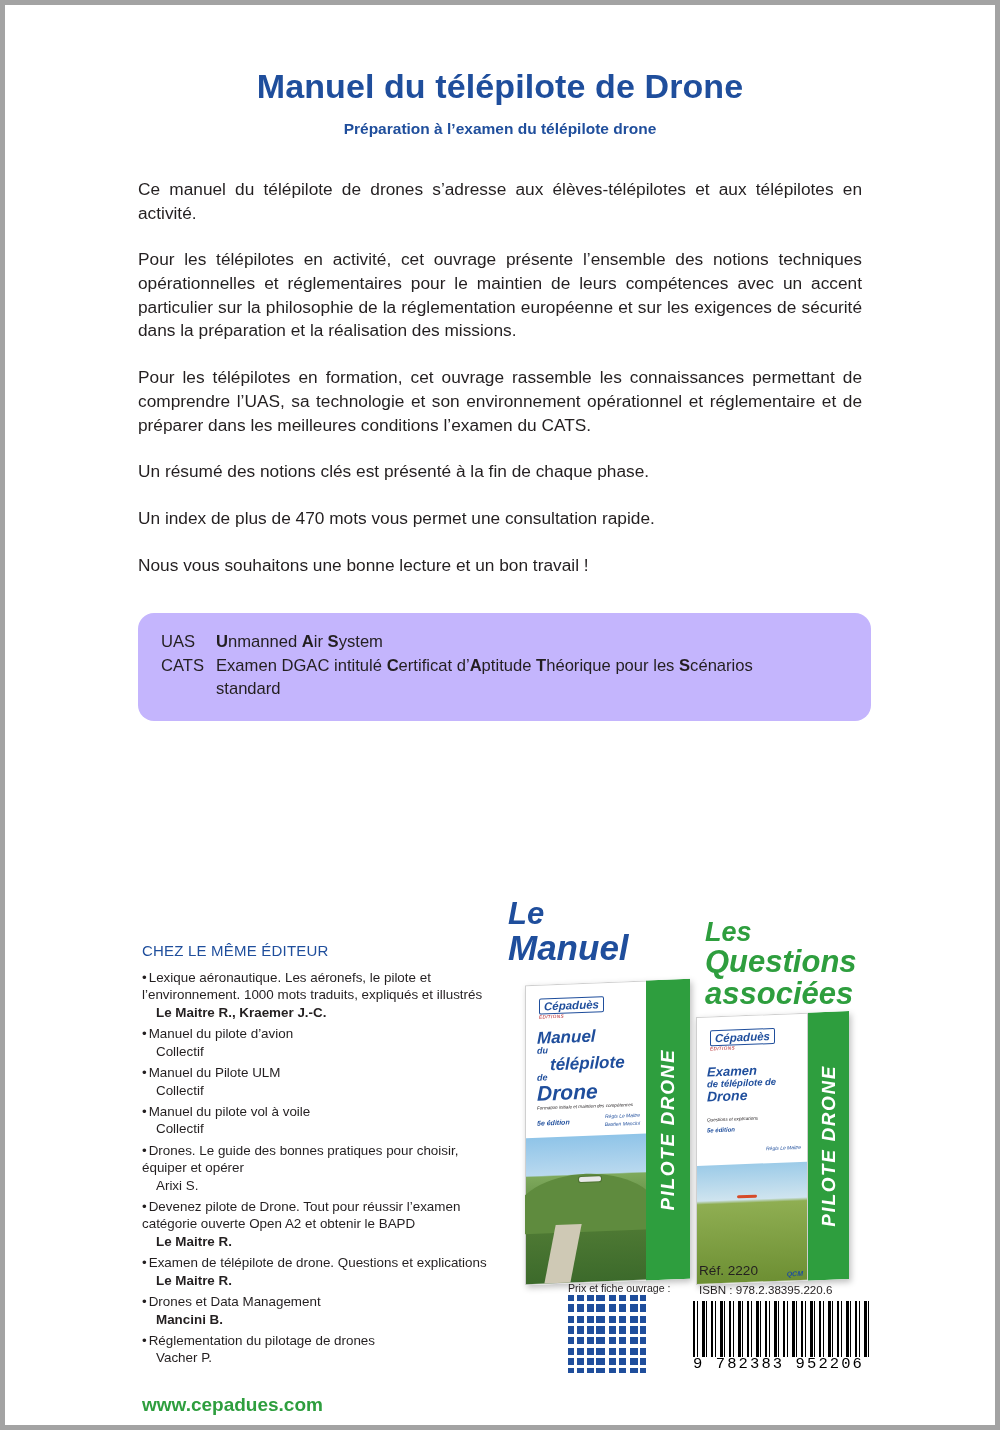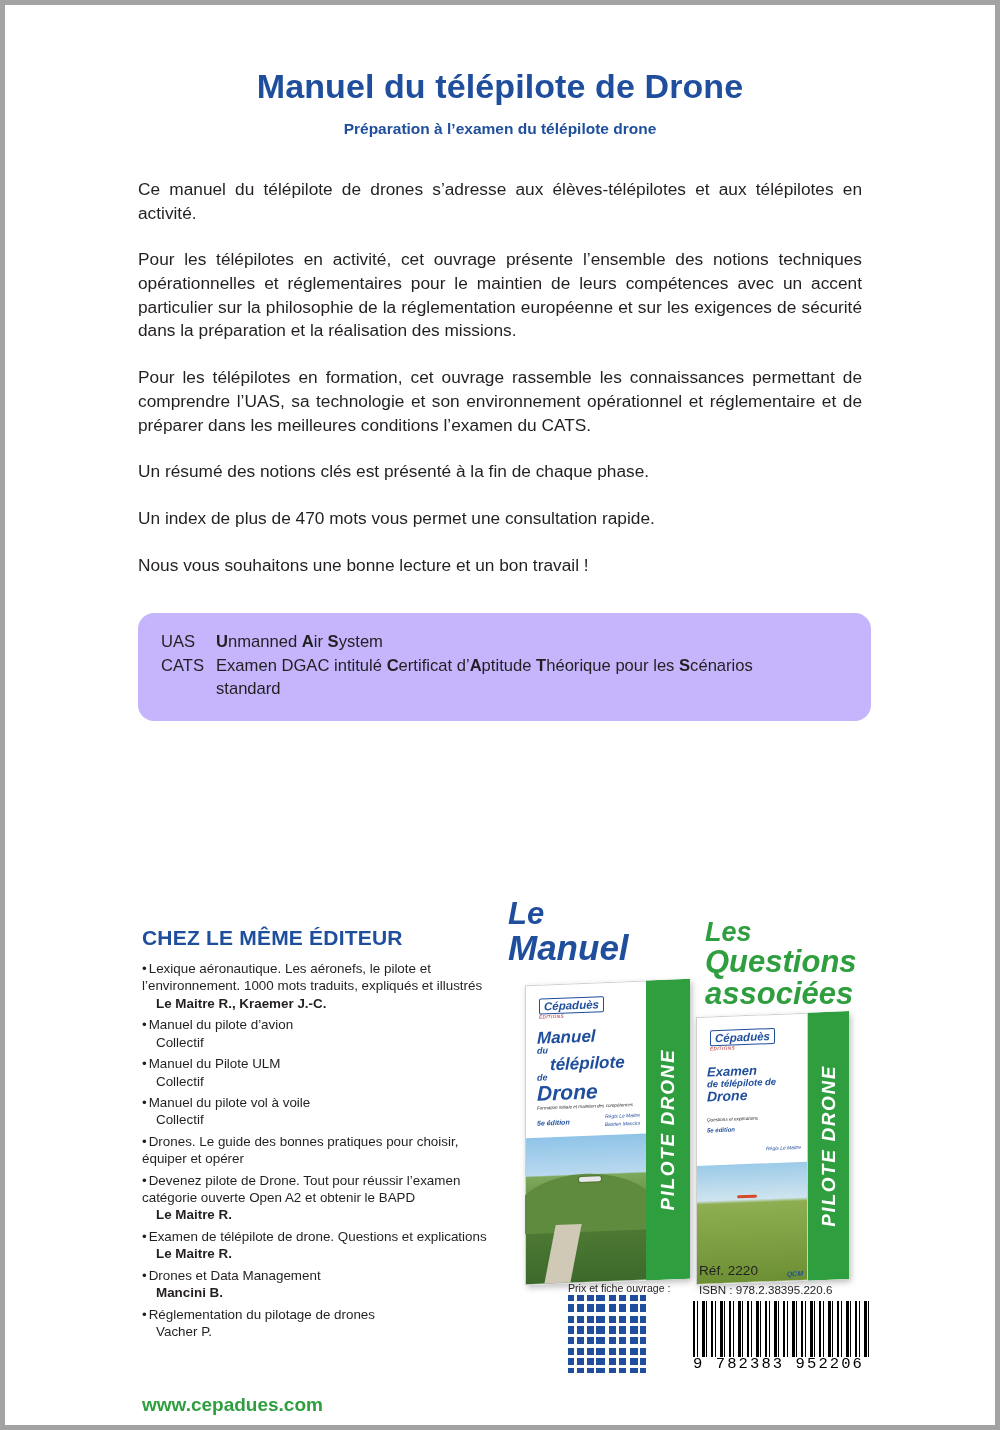--- a/index.html
+++ b/index.html
@@ -85,24 +85,24 @@
   .cap { font-weight: bold; }
 
   
   .editor {
     position: absolute;
     left: 137px;
     top: 921px;
     width: 355px;
   }
   .editor h3 {
-    margin: 0 0 10px 0;
-    font-size: 21px;
-    color: #1f4e9c;
-    font-weight: bold;
+    margin: 16px 0 10px 0;
+    font-size: 15px;
+    color: #1f4e9c;
+    font-weight: normal;
     letter-spacing: 0.2px;
   }
   .editor ul {
     list-style: none;
     margin: 0;
     padding: 0;
   }
   .editor li {
     font-size: 13.4px;
     color: #231f20;
@@ -470,21 +470,21 @@
       </div>
     </div>
 
     <div class="editor">
       <h3>CHEZ LE MÊME ÉDITEUR</h3>
       <ul>
         <li><span class="bullet">•</span><span>Lexique aéronautique. Les aéronefs, le pilote et l’environnement. 1000 mots traduits, expliqués et illustrés</span><span class="author">Le Maitre R., Kraemer J.-C.</span></li>
         <li><span class="bullet">•</span><span>Manuel du pilote d’avion</span><span class="author reg">Collectif</span></li>
         <li><span class="bullet">•</span><span>Manuel du Pilote ULM</span><span class="author reg">Collectif</span></li>
         <li><span class="bullet">•</span><span>Manuel du pilote vol à voile</span><span class="author reg">Collectif</span></li>
-        <li><span class="bullet">•</span><span>Drones. Le guide des bonnes pratiques pour choisir, équiper et opérer</span></li>
+        <li><span class="bullet">•</span><span>Drones. Le guide des bonnes pratiques pour choisir, équiper et opérer</span><span class="author reg">Arixi S.</span></li>
         <li><span class="bullet">•</span><span>Devenez pilote de Drone. Tout pour réussir l’examen catégorie ouverte Open A2 et obtenir le BAPD</span><span class="author">Le Maitre R.</span></li>
         <li><span class="bullet">•</span><span>Examen de télépilote de drone. Questions et explications</span><span class="author">Le Maitre R.</span></li>
         <li><span class="bullet">•</span><span>Drones et Data Management</span><span class="author">Mancini B.</span></li>
         <li><span class="bullet">•</span><span>Réglementation du pilotage de drones</span><span class="author reg">Vacher P.</span></li>
       </ul>
     </div>
     <div class="site">www.cepadues.com</div>
 
     <div class="promo">
       <div class="promo-le">

